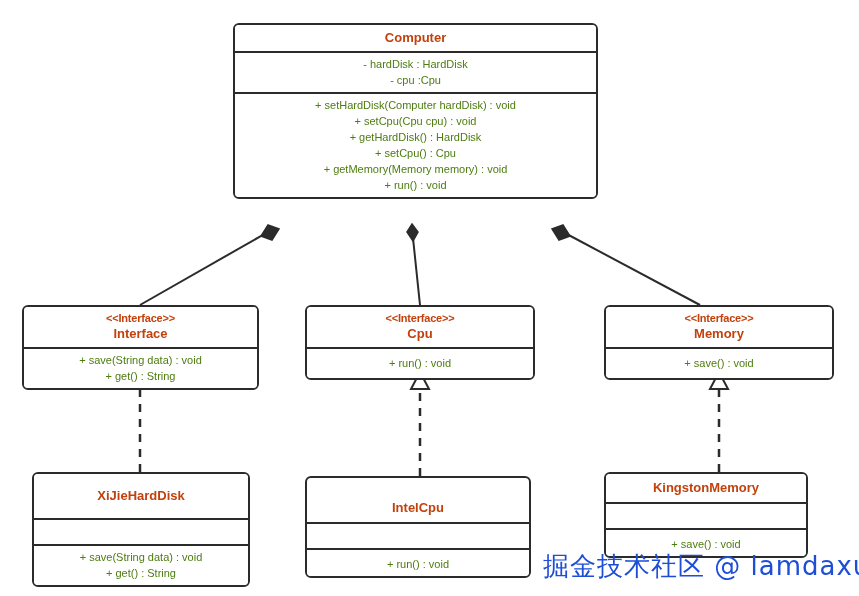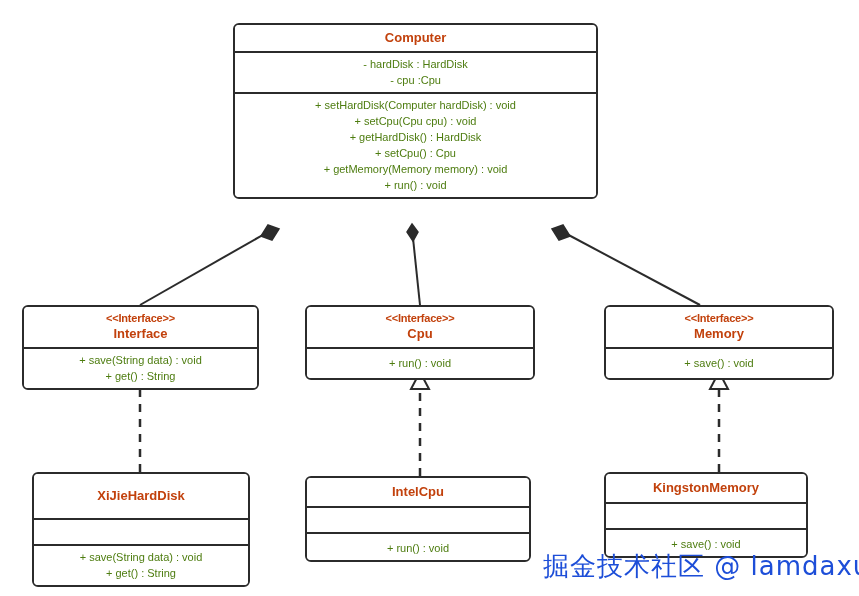--- a/index.html
+++ b/index.html
@@ -177,21 +177,21 @@
       <span class="tname">XiJieHardDisk</span>
     </div>
     <div class="uml-compartment empty"></div>
     <div class="uml-compartment last">
       <div class="uml-line">+ save(String data) : void</div>
       <div class="uml-line">+ get() : String</div>
     </div>
   </div>
 
   <div class="uml-box" style="left:305px; top:476px; width:226px;">
-    <div class="uml-title" style="padding:6px 4px;">
+    <div class="uml-title" style="padding:6px 4px;margin-top:16px;">
       <span class="tname">IntelCpu</span>
     </div>
     <div class="uml-compartment empty"></div>
     <div class="uml-compartment last" style="padding-top:6px;">
       <div class="uml-line">+ run() : void</div>
     </div>
   </div>
 
   <div class="uml-box" style="left:604px; top:472px; width:204px;">
     <div class="uml-title" style="padding:6px 4px;">

